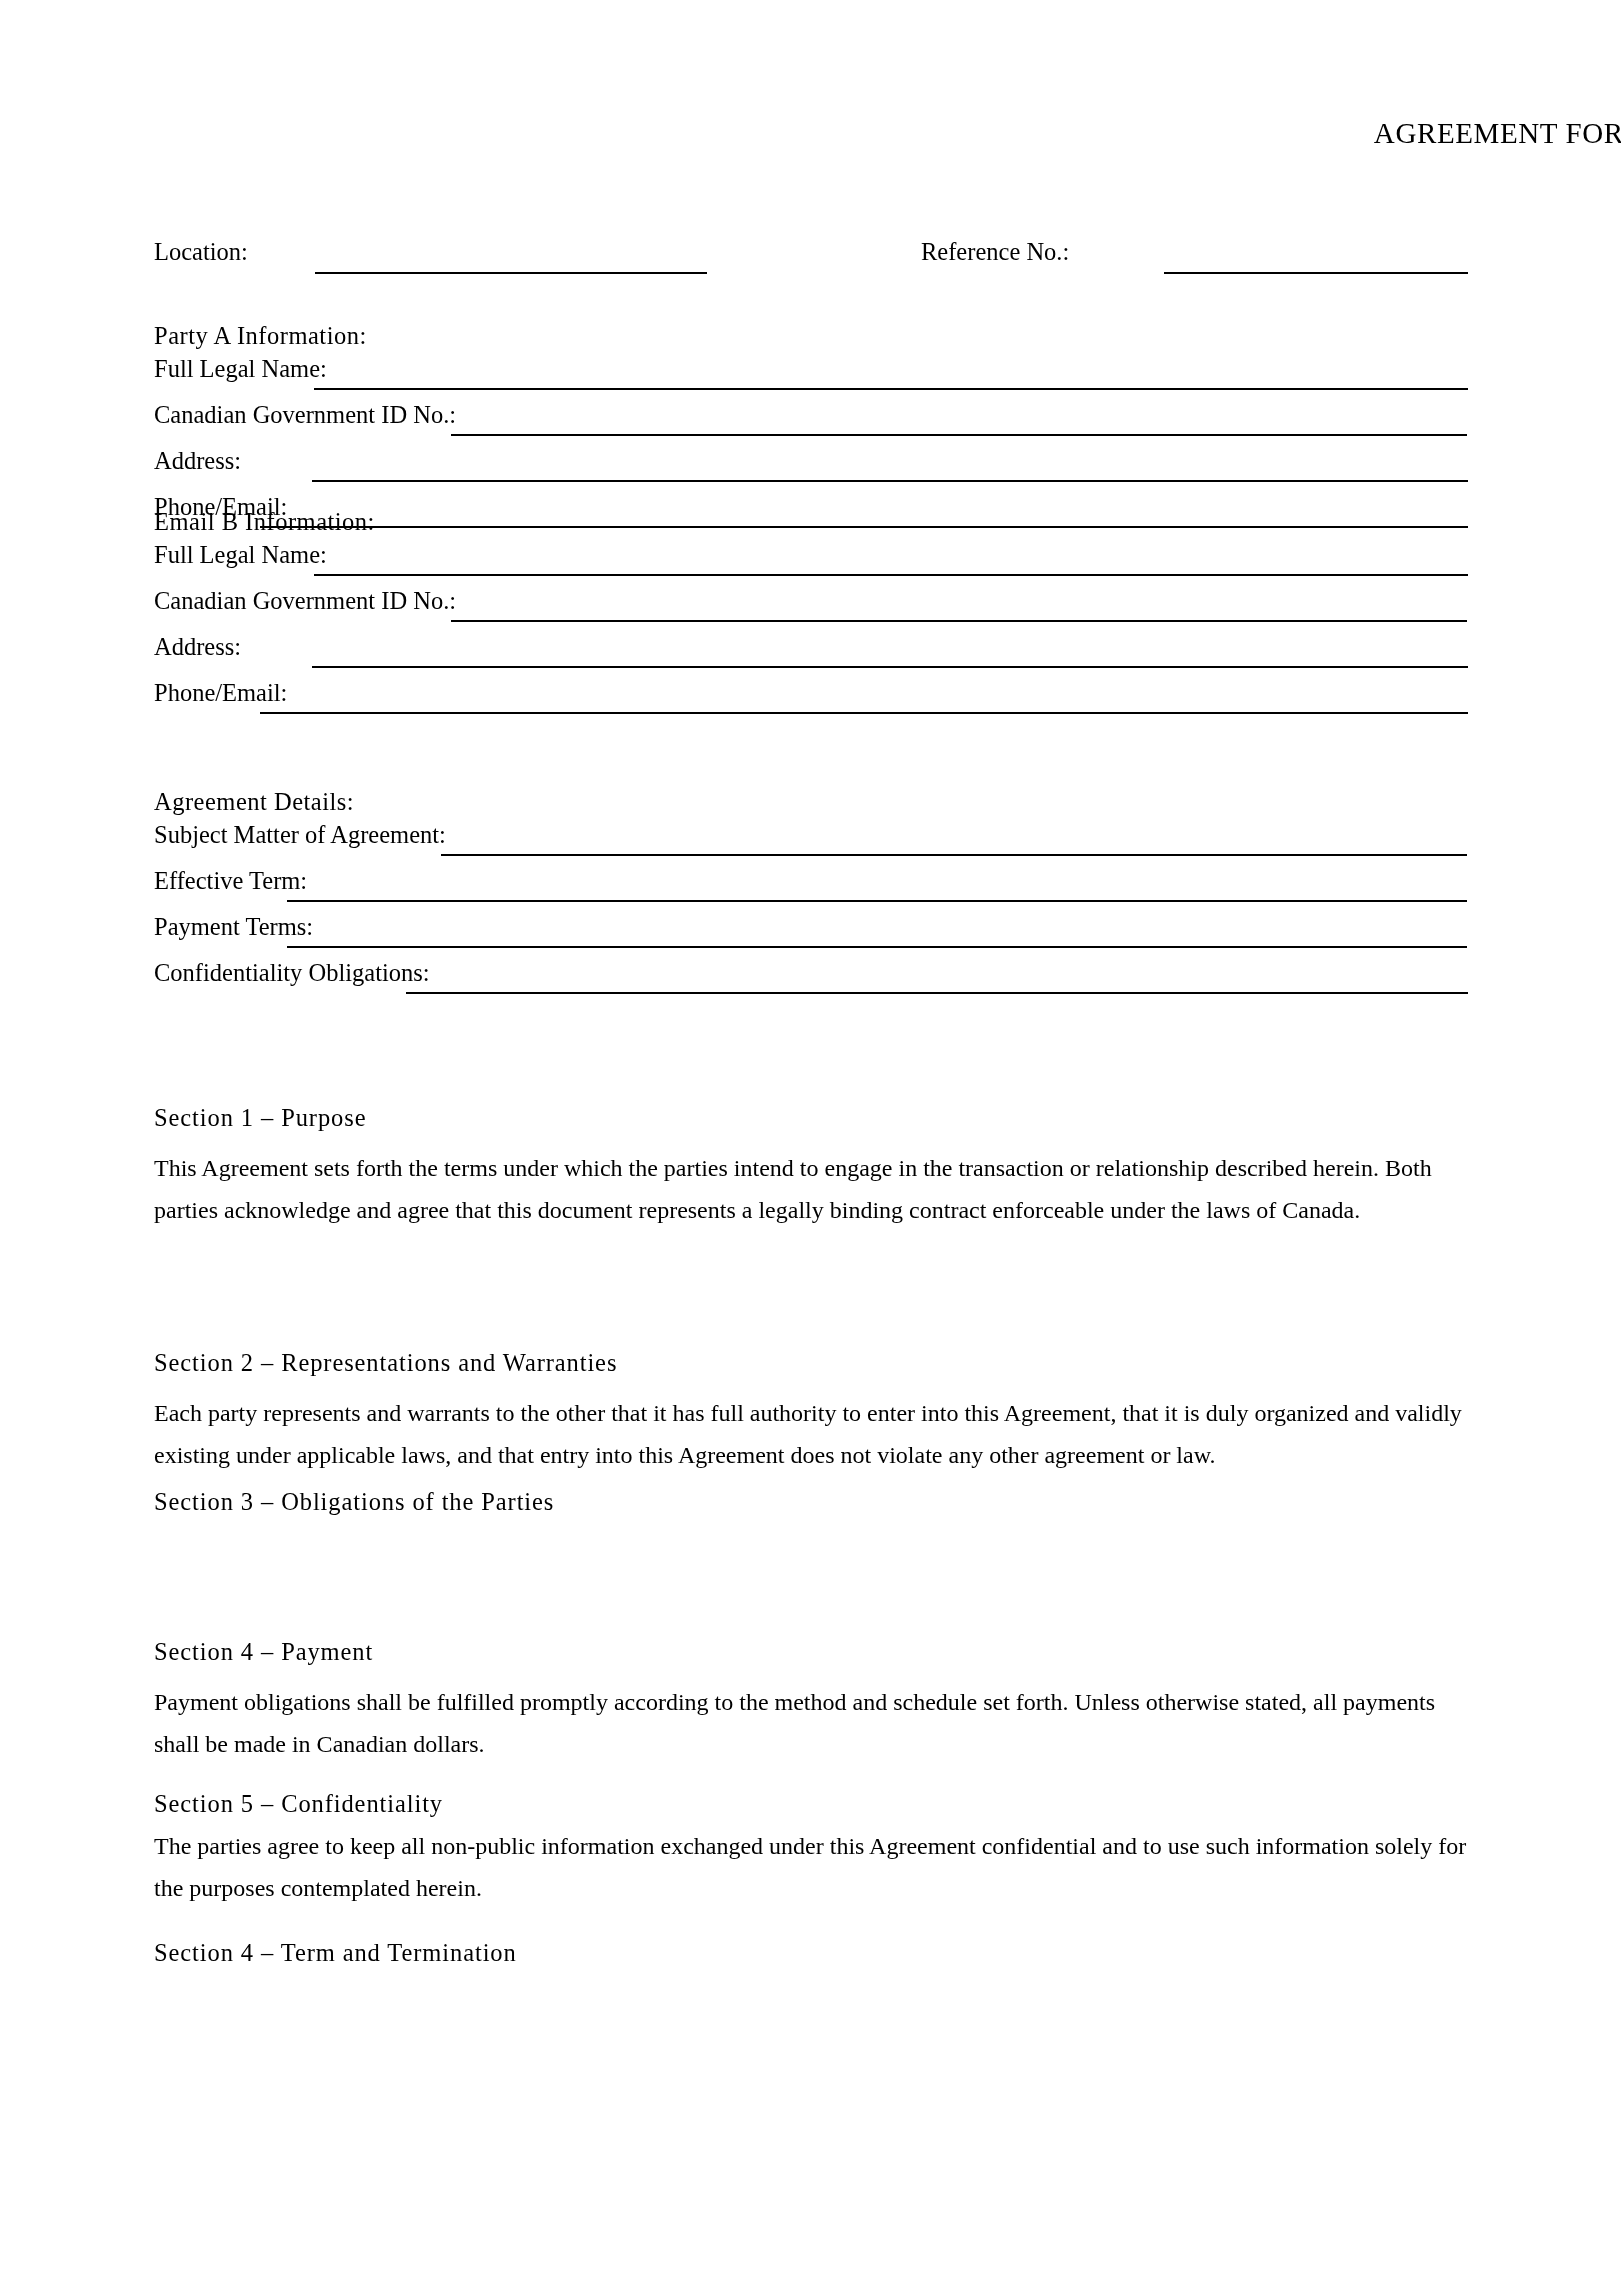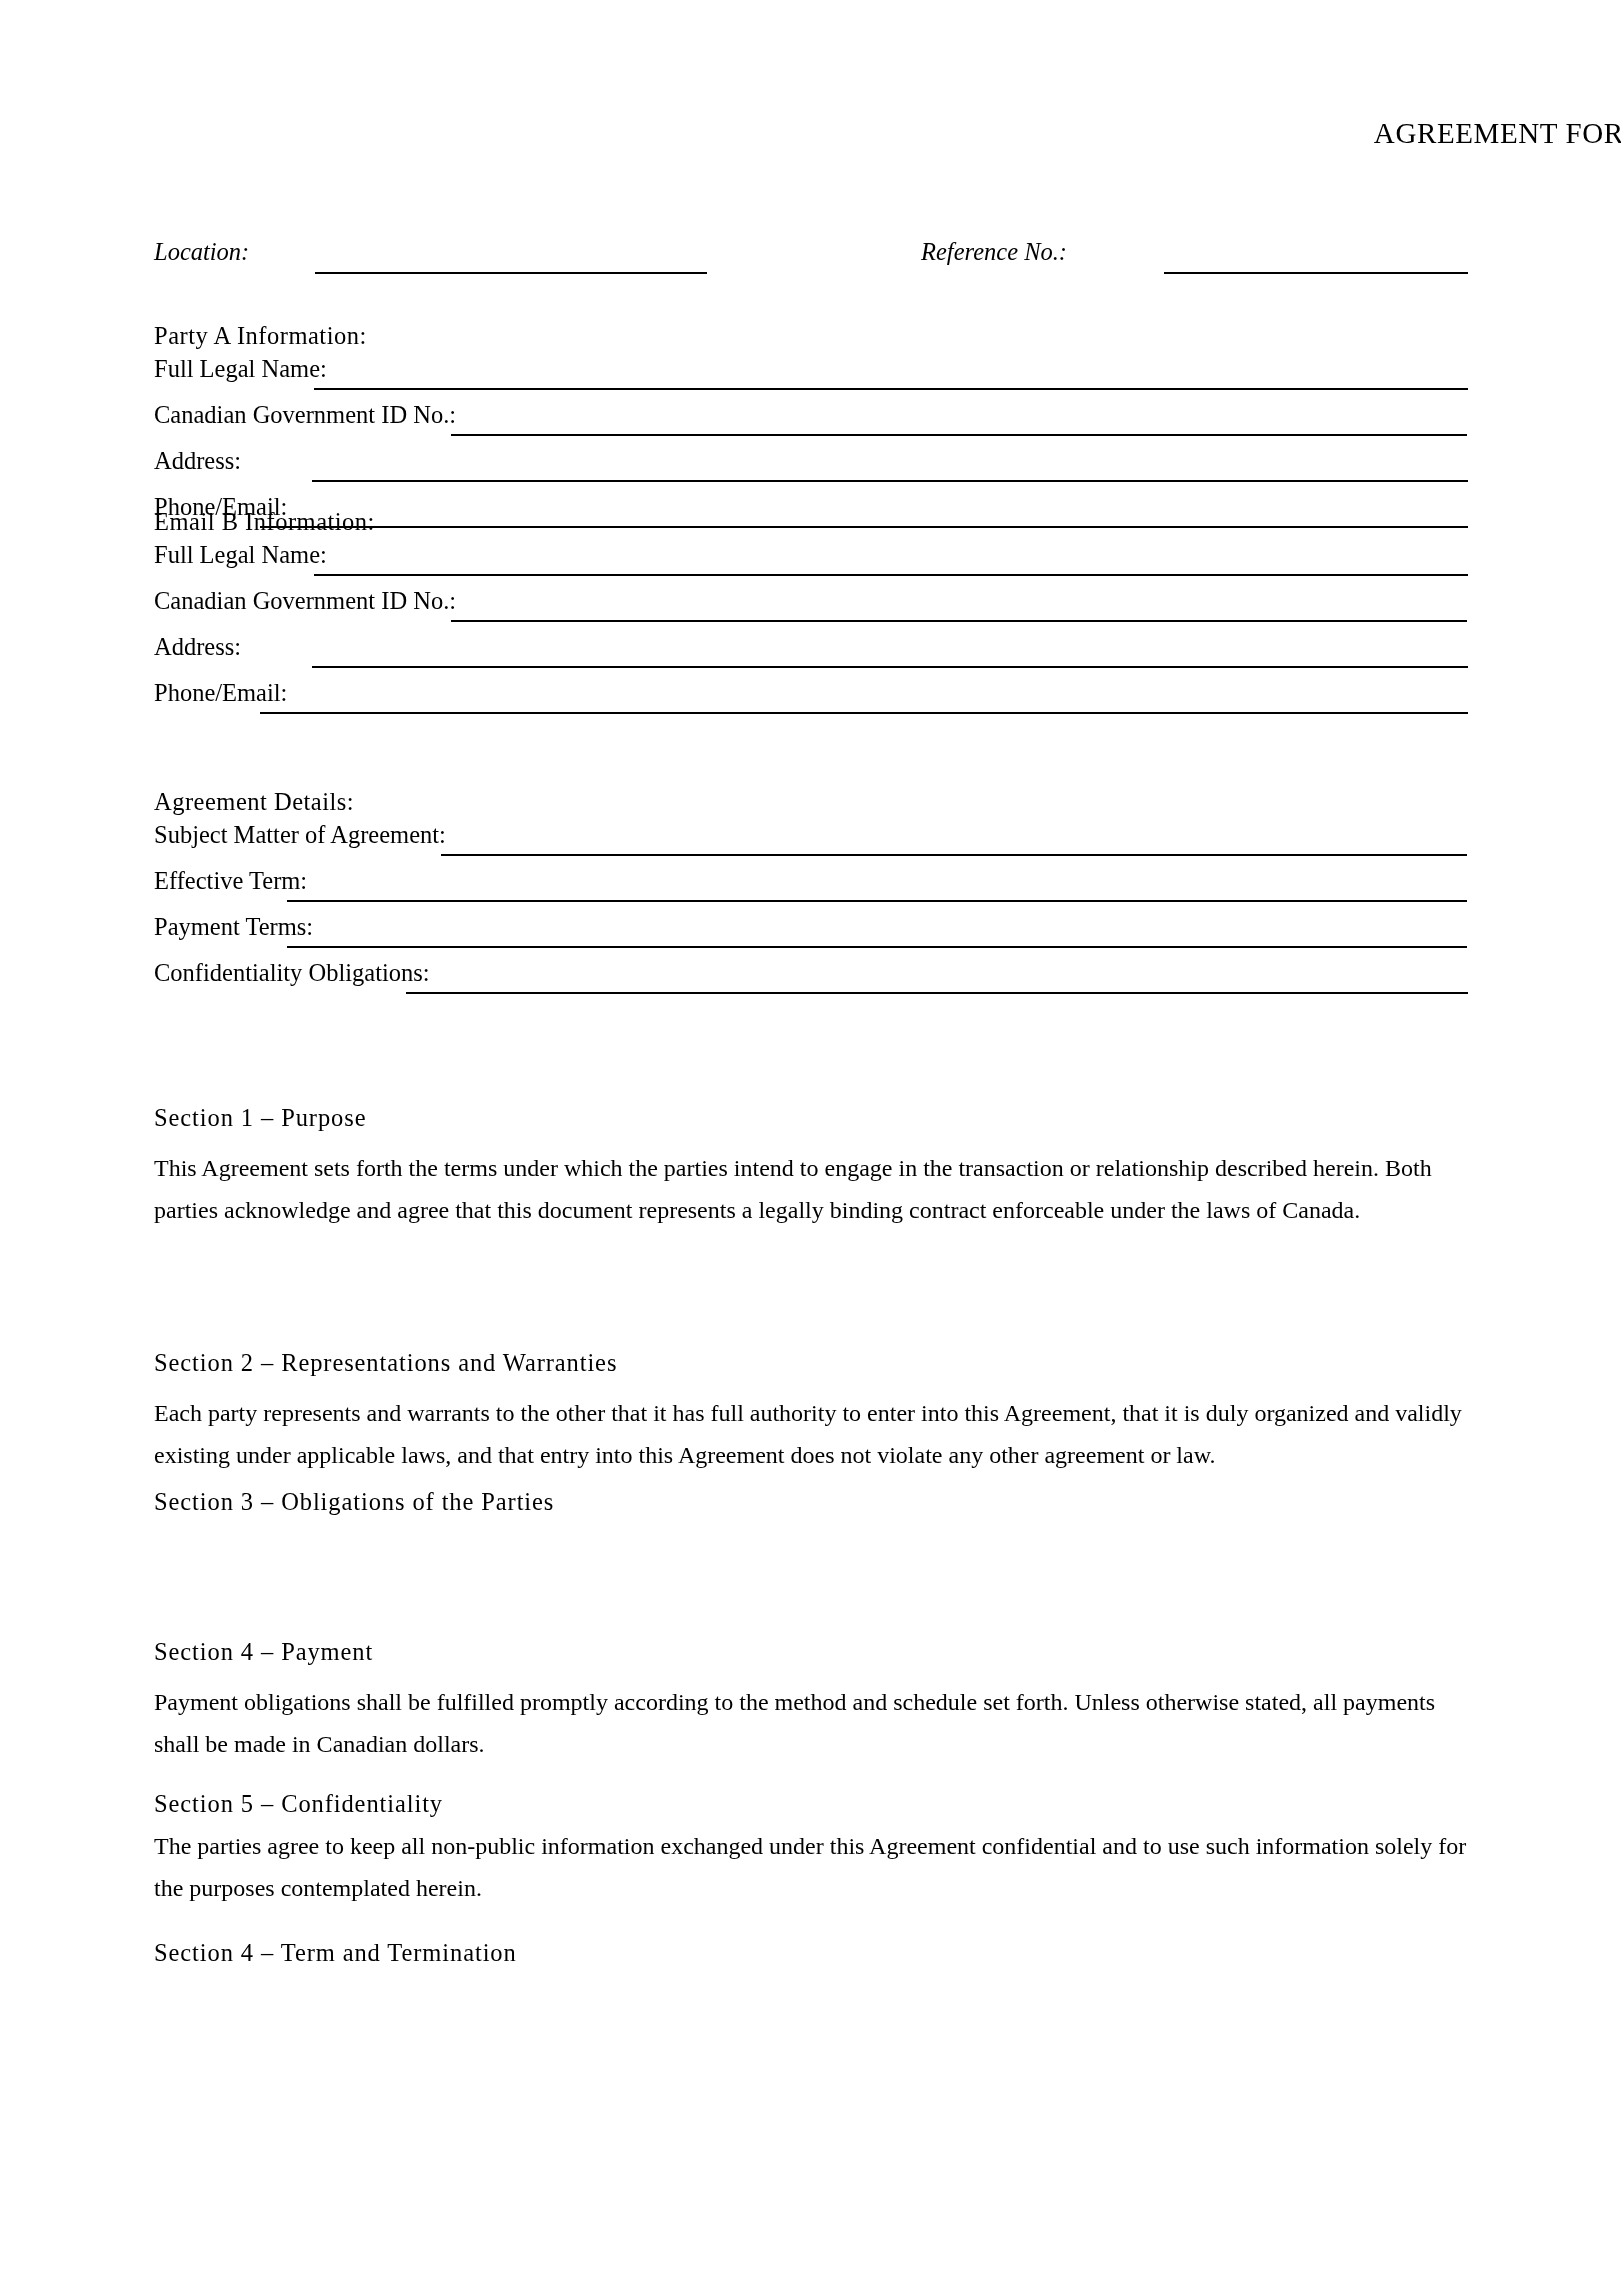--- a/index.html
+++ b/index.html
@@ -67,21 +67,20 @@
     top: 235px;
     width: 1313px;
     height: 49px;
   }
   .hdr-label {
     position: absolute;
     top: 0;
     font-size: 24.5px;
     line-height: 33px;
     white-space: nowrap;
-    font-style: italic;
   }
   .hdr-line {
     position: absolute;
     bottom: 9.8px;
     height: 0;
     border-bottom: 2.9px solid #000000;
   }
 
   
   .group-heading {

